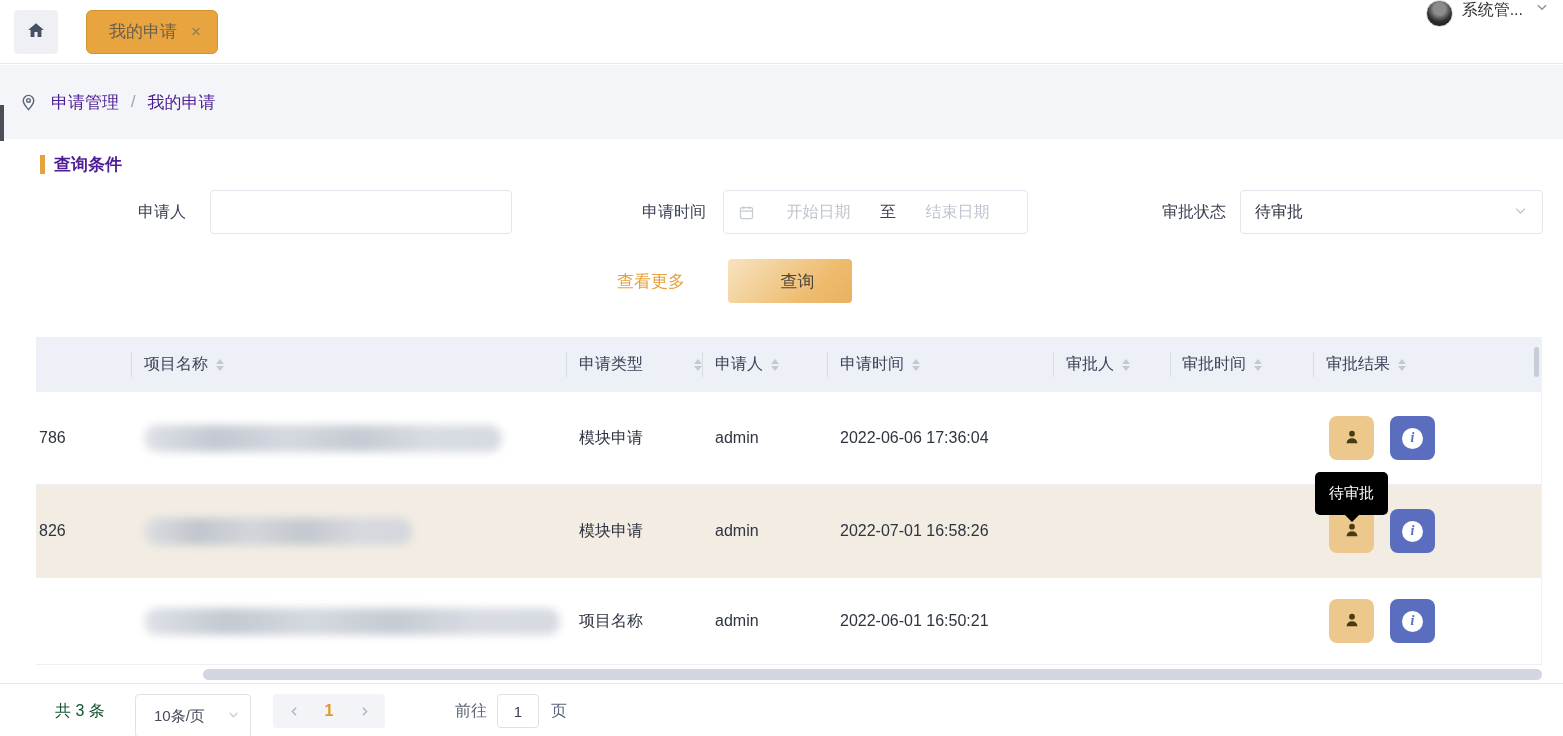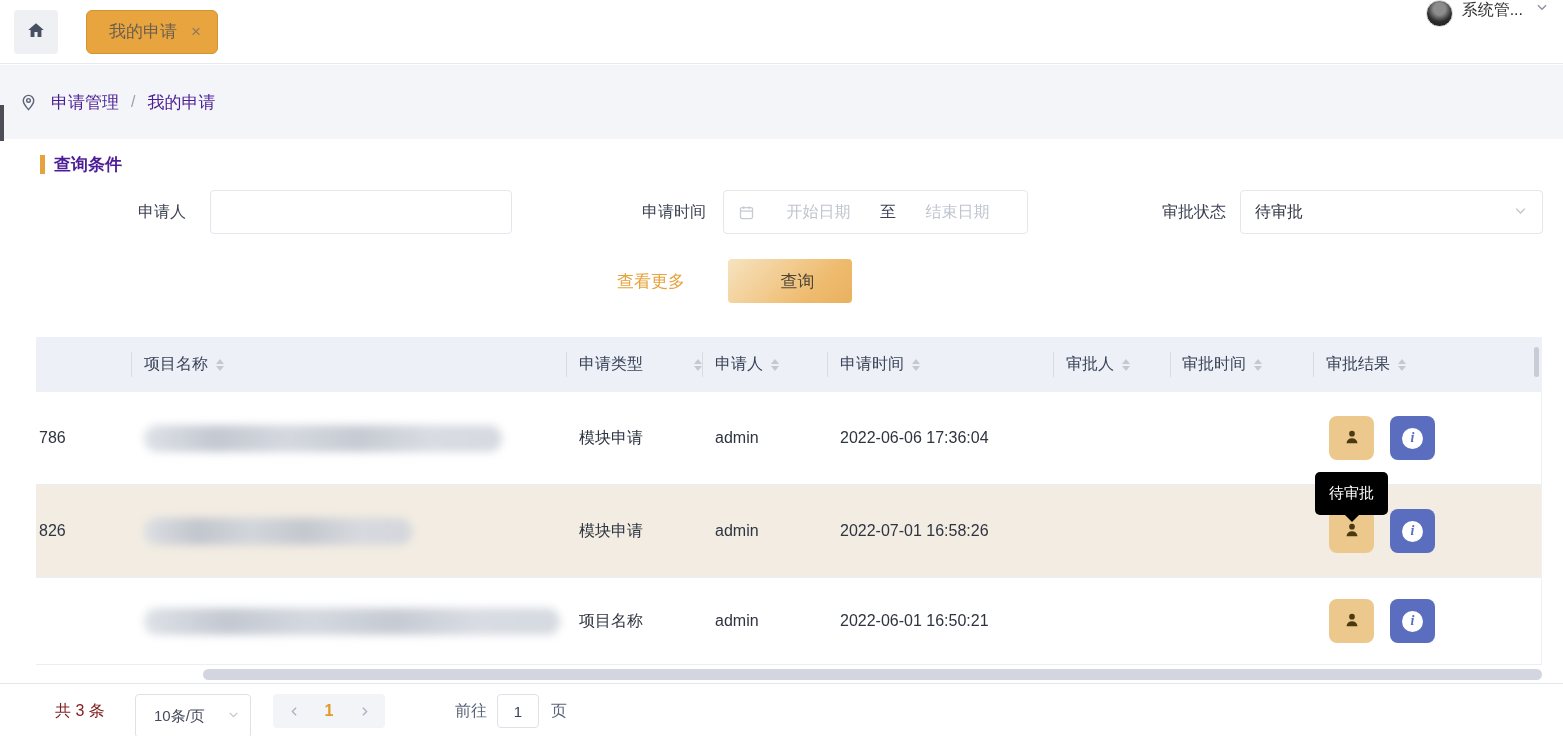--- a/index.html
+++ b/index.html
@@ -102,21 +102,21 @@
   .tooltip::after { content:''; position:absolute; top:100%; left:30px;
                     border:7px solid transparent; border-top-color:#000; }
 
   
   .hscroll { position:absolute; left:36px; top:666px; width:1506px; height:16px; }
   .hthumb { position:absolute; left:167px; top:3px; width:1339px; height:11px; background:#d3d6e0;
             border-radius:6px; cursor:pointer; }
 
   
   .pagination { position:absolute; left:0; top:683px; width:100%; height:53px; border-top:1px solid #e4e7ed; background:#fff; }
-  .pg-total { position:absolute; left:55px; top:0; height:53px; line-height:53px; font-size:16px; color:#7f1d1d; }
+  .pg-total { position:absolute; left:55px; top:0; height:53px; line-height:53px; font-size:16px; color:#14532d; }
   .pg-size { position:absolute; left:135px; top:10px; width:116px; height:44px; border:1px solid #dde1e8;
              border-radius:4px; display:flex; align-items:center; padding:0 10px 0 18px; cursor:pointer; background:#fff; }
   .pg-size-value { flex:1; font-size:15px; color:#464c5c; }
   .pager { position:absolute; left:273px; top:10px; height:34px; background:#f2f4f8; border-radius:4px;
            display:flex; align-items:center; padding:0 6px; }
   .pg-arrow { width:30px; height:34px; display:flex; align-items:center; justify-content:center; cursor:pointer; }
   .pg-current { width:40px; text-align:center; font-size:16px; font-weight:bold; color:#e09a26; cursor:pointer; }
   .pg-goto-label { position:absolute; left:455px; top:0; height:53px; line-height:53px; font-size:16px; color:#5a6577; }
   .pg-goto-input { position:absolute; left:497px; top:10px; width:42px; height:34px; border:1px solid #dde1e8;
                    border-radius:4px; text-align:center; font-size:15px; color:#3a4154; outline:none;

